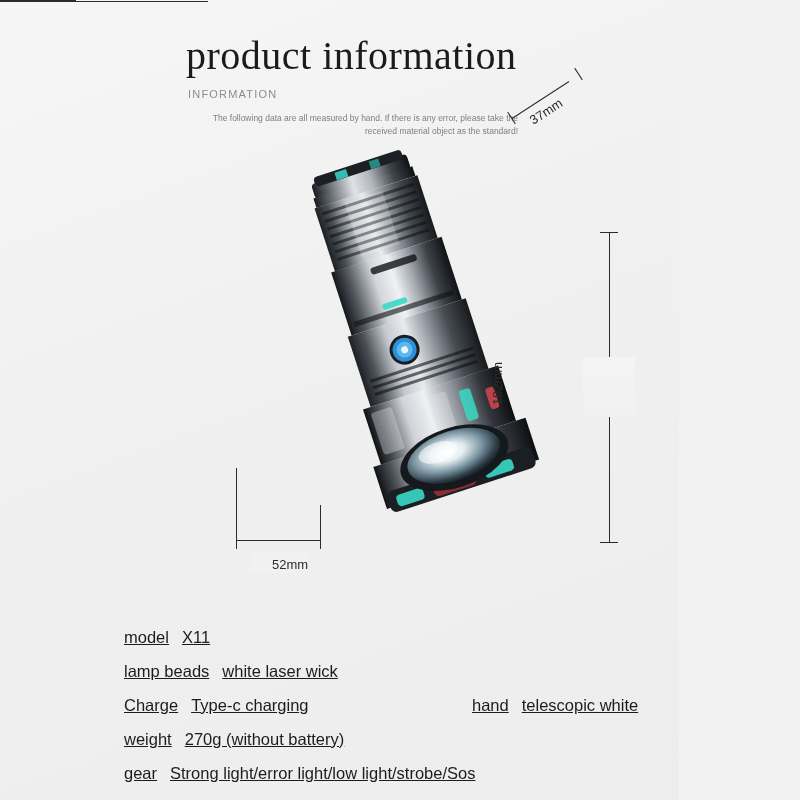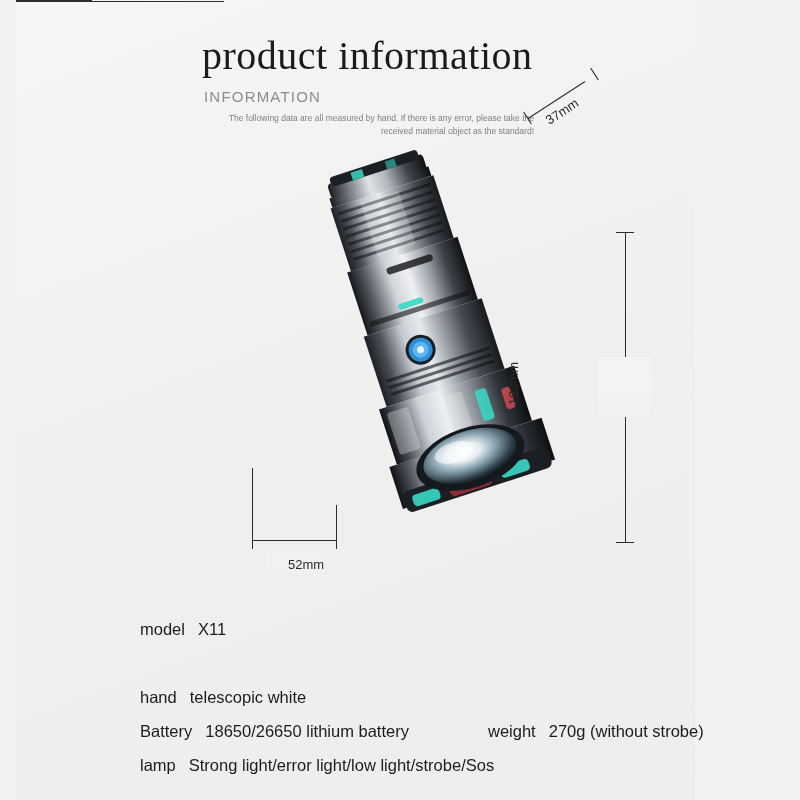--- a/index.html
+++ b/index.html
@@ -13,39 +13,38 @@
     font-family: "Liberation Sans", sans-serif;
     position: relative;
     overflow: hidden;
   }
 
   .page {
     position: absolute;
     left: 0; top: 0;
     width: 679px; height: 800px;
     background: linear-gradient(160deg, #f6f6f6 0%, #f0f0f0 45%, #ededed 100%);
-    margin-left: 16px;
   }
 
   
   .title {
     position: absolute;
     left: 186px;
     top: 32px;
     font-family: "Liberation Serif", serif;
     font-size: 40px;
     color: #1b1b1b;
     letter-spacing: 0.5px;
     font-weight: 400;
   }
   .subtitle {
     position: absolute;
     left: 188px;
     top: 88px;
-    font-size: 15px;
+    font-size: 11px;
     letter-spacing: 1.2px;
     color: #8d8d8d;
   }
   .note {
     position: absolute;
     left: 188px;
     top: 112px;
     width: 330px;
     font-size: 8.5px;
     line-height: 1.55;
@@ -157,21 +156,22 @@
     position: absolute;
     left: 124px;
     top: 620px;
     width: 620px;
     font-size: 16.5px;
     color: #1c1c1c;
   }
   .spec-row {
     display: flex;
     height: 34px;
-    align-items: flex-start;
+    align-items: center;
+    text-decoration: underline;
   }
   .spec-col-left {
     width: 348px;
     white-space: nowrap;
   }
   .spec-col-right {
     white-space: nowrap;
   }
   .spec-key { }
   .spec-val { }
@@ -327,40 +327,43 @@
 
   <div class="specs">
 
     <div class="spec-row">
       <div class="spec-col-left">
         <span class="spec-key">model</span><span class="gap"></span><span class="spec-val">X11</span>
       </div>
     </div>
 
     <div class="spec-row">
-    </div>
-
-    <div class="spec-row">
+      <div class="spec-col-left">
+        <span class="spec-key">lamp beads</span><span class="gap"></span><span class="spec-val">white laser wick</span>
+      </div>
+    </div>
+
+    <div class="spec-row">
+      <div class="spec-col-left">
+        <span class="spec-key">Charge</span><span class="gap"></span><span class="spec-val">Type-c charging</span>
+      </div>
       <div class="spec-col-right">
         <span class="spec-key">hand</span><span class="gap"></span><span class="spec-val">telescopic white</span>
       </div>
     </div>
 
     <div class="spec-row">
+      <div class="spec-col-right">
+        <span class="spec-key">weight</span><span class="gap"></span><span class="spec-val">270g (without battery)</span>
+      </div>
+    </div>
+
+    <div class="spec-row">
       <div class="spec-col-left">
-        <span class="spec-key">Battery</span><span class="gap"></span><span class="spec-val">18650/26650 lithium battery</span>
-      </div>
-      <div class="spec-col-right">
-        <span class="spec-key">weight</span><span class="gap"></span><span class="spec-val">270g (without strobe)</span>
-      </div>
-    </div>
-
-    <div class="spec-row">
-      <div class="spec-col-left">
-        <span class="spec-key">lamp</span><span class="gap"></span><span class="spec-val">Strong light/error light/low light/strobe/Sos</span>
+        <span class="spec-key">gear</span><span class="gap"></span><span class="spec-val">Strong light/error light/low light/strobe/Sos</span>
       </div>
       <div class="spec-col-right">
         <span class="spec-key"></span><span class="spec-val"></span>
       </div>
     </div>
 
   </div>
 
 </div>
 

